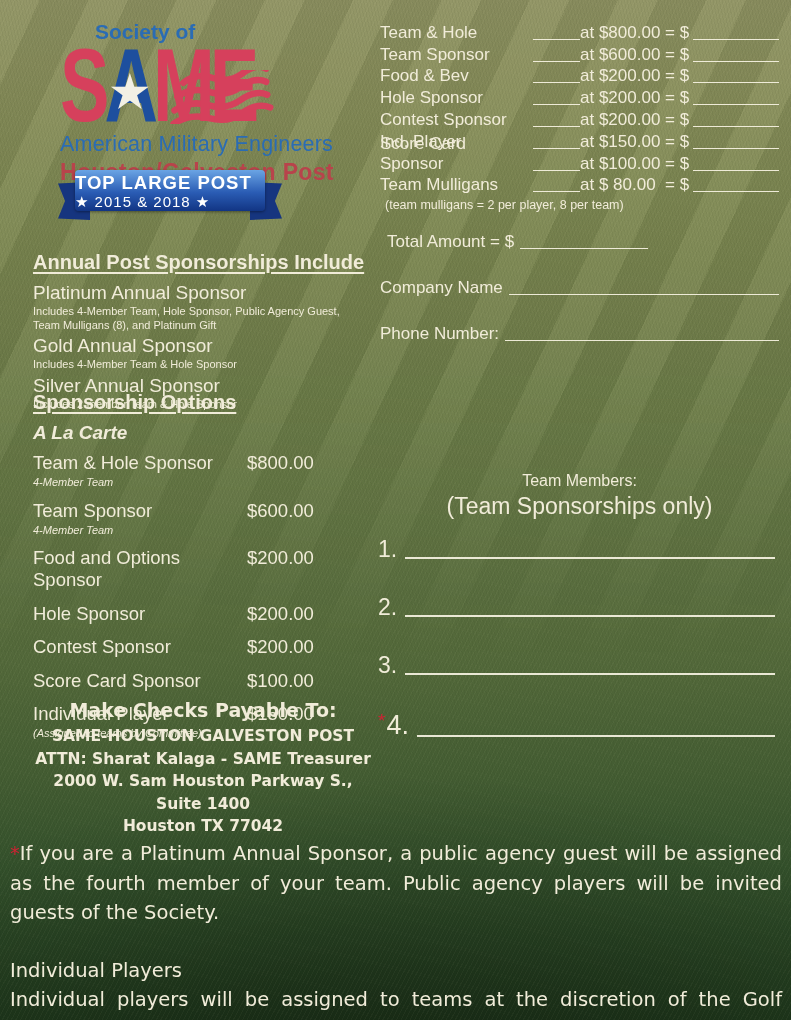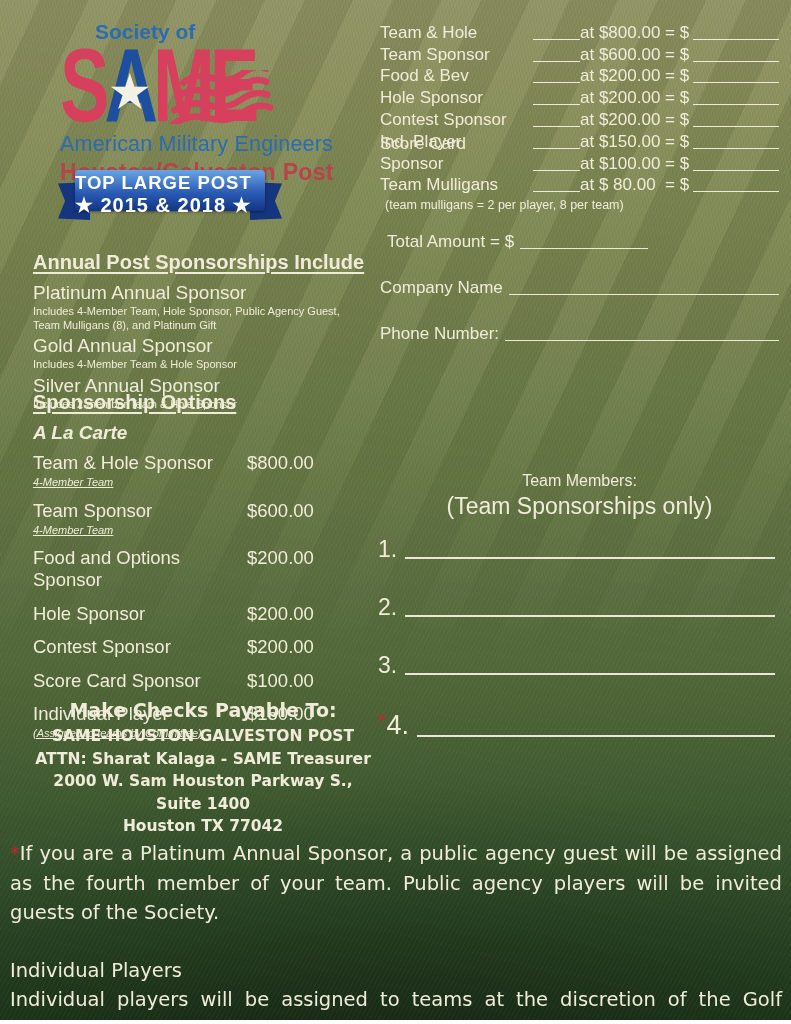--- a/index.html
+++ b/index.html
@@ -37,21 +37,21 @@
   .post { font-size:23px; font-weight:bold; color:#b8434b; margin-top:2px; letter-spacing:0.3px; white-space:nowrap; }
   .banner { position:absolute; left:-2px; top:156px; width:224px; height:52px; }
   .tail { position:absolute; top:12px; width:32px; height:38px; background:#16357f; }
   .tail-l { left:0;  clip-path:polygon(0 4%, 100% 0, 100% 100%, 0 96%, 22% 50%); }
   .tail-r { right:0; clip-path:polygon(0 0, 100% 4%, 78% 50%, 100% 96%, 0 100%); }
   .band { position:absolute; left:17px; right:17px; top:0; height:41px; z-index:1;
     border-radius:4px; text-align:left; color:#ffffff;
     background:linear-gradient(180deg,#6aa4e4 0%, #2a5cb4 55%, #123584 100%);
     box-shadow:0 1px 3px rgba(0,0,0,0.4); }
   .band-l1 { font-size:18.5px; font-weight:bold; letter-spacing:1px; margin-top:2px; }
-  .band-l2 { font-size:20px; font-weight:bold; letter-spacing:1px; margin-top:-1px; }
+  .band-l2 { font-size:15px; font-weight:normal; letter-spacing:1px; margin-top:-1px; }
 
   
   .order { position:absolute; left:380px; top:21px; width:399px; }
   .prow { display:flex; align-items:flex-end; height:21.8px; font-size:17px; }
   .plabel { flex:0 0 153px; }
   .fline { border-bottom:1.6px solid rgba(247,243,227,0.92); }
   .qty { width:47px; margin-bottom:3px; }
   .prate { white-space:pre; }
   .sum { flex:1; margin:0 0 3px 4px; }
   .pnote { font-size:12.5px; margin:3px 0 0 5px; }
@@ -64,21 +64,21 @@
   .annual { position:absolute; left:33px; top:251px; width:342px; }
   .sect-h { font-size:20px; font-weight:bold; text-decoration:underline; text-underline-offset:3px; margin:0 0 8px; }
   .tname { font-size:19px; }
   .tdet { font-size:11px; line-height:12.5px; margin-top:1px; }
   .tier { margin-bottom:4px; }
   .options { position:absolute; left:33px; top:391px; width:322px; }
   .sub-h { font-size:19px; font-weight:bold; font-style:italic; margin:2px 0 8px; }
   .oitem { margin-bottom:11.5px; }
   .orow { display:flex; font-size:18.5px; }
   .oname { flex:0 0 214px; }
-  .onote { font-size:11px; font-style:italic; margin-top:2px;text-decoration:underline; }
+  .onote { font-size:11px; font-style:italic; margin-top:2px; }
   .onote:empty { display:none; }
 
   .checks { position:absolute; left:28px; top:699px; width:350px; text-align:center;
     font-family:"DejaVu Sans", sans-serif; }
   .chead { font-size:19px; font-weight:bold; margin-bottom:4px; }
   .cline { font-size:15.5px; font-weight:bold; line-height:22.5px; }
 
   
   .team { position:absolute; left:378px; top:472px; width:403px; }
   .theading { text-align:center; font-size:16px; }

